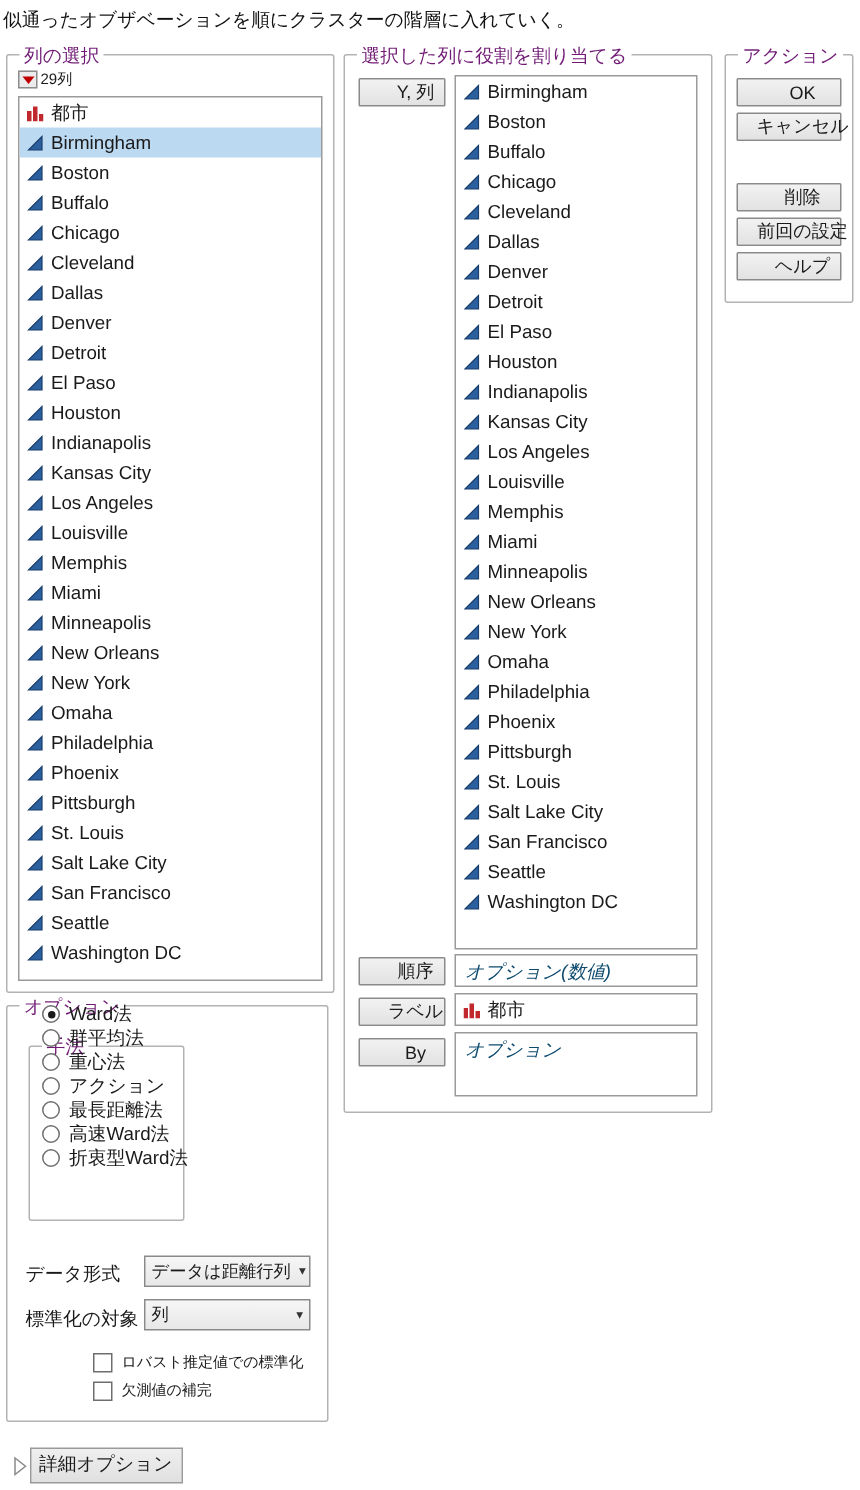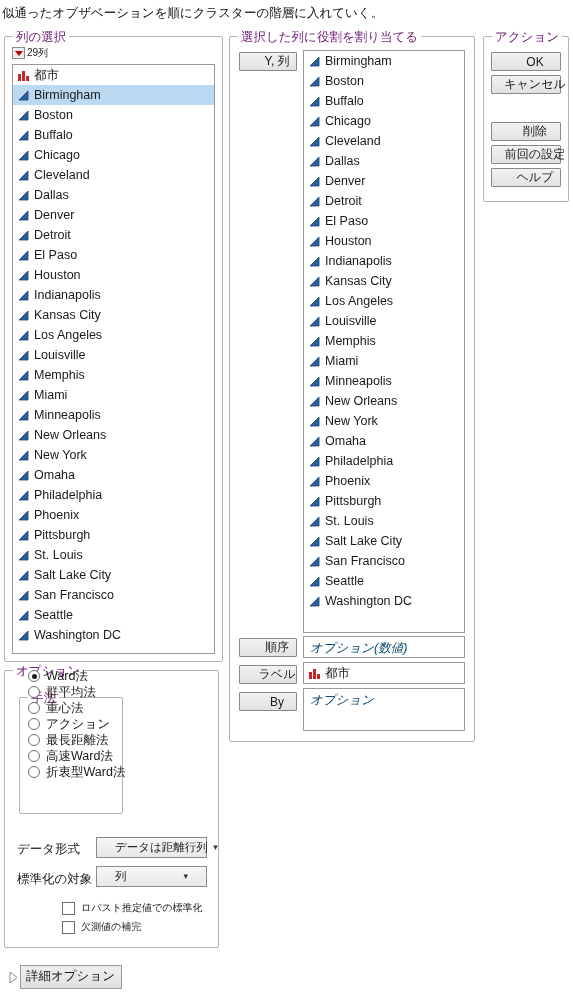--- a/index.html
+++ b/index.html
@@ -155,21 +155,21 @@
     flex: 0 0 13px;
   }
 
   
   .select {
     position: absolute;
     background: linear-gradient(#f6f6f6, #e8e8e8);
     border: 1px solid #8a8a8a;
     display: flex; align-items: center;
     font-size: 11.5px;
-    padding: 0 18px;
+    padding: 0 4px;
     white-space: nowrap;
   }
   .select .sel-val { flex: 1 1 auto; text-align: left; }
   .select .chev {
     flex: 0 0 10px;
     text-align: right;
     font-size: 9px;
     color: #333;
     line-height: 1;
   }

